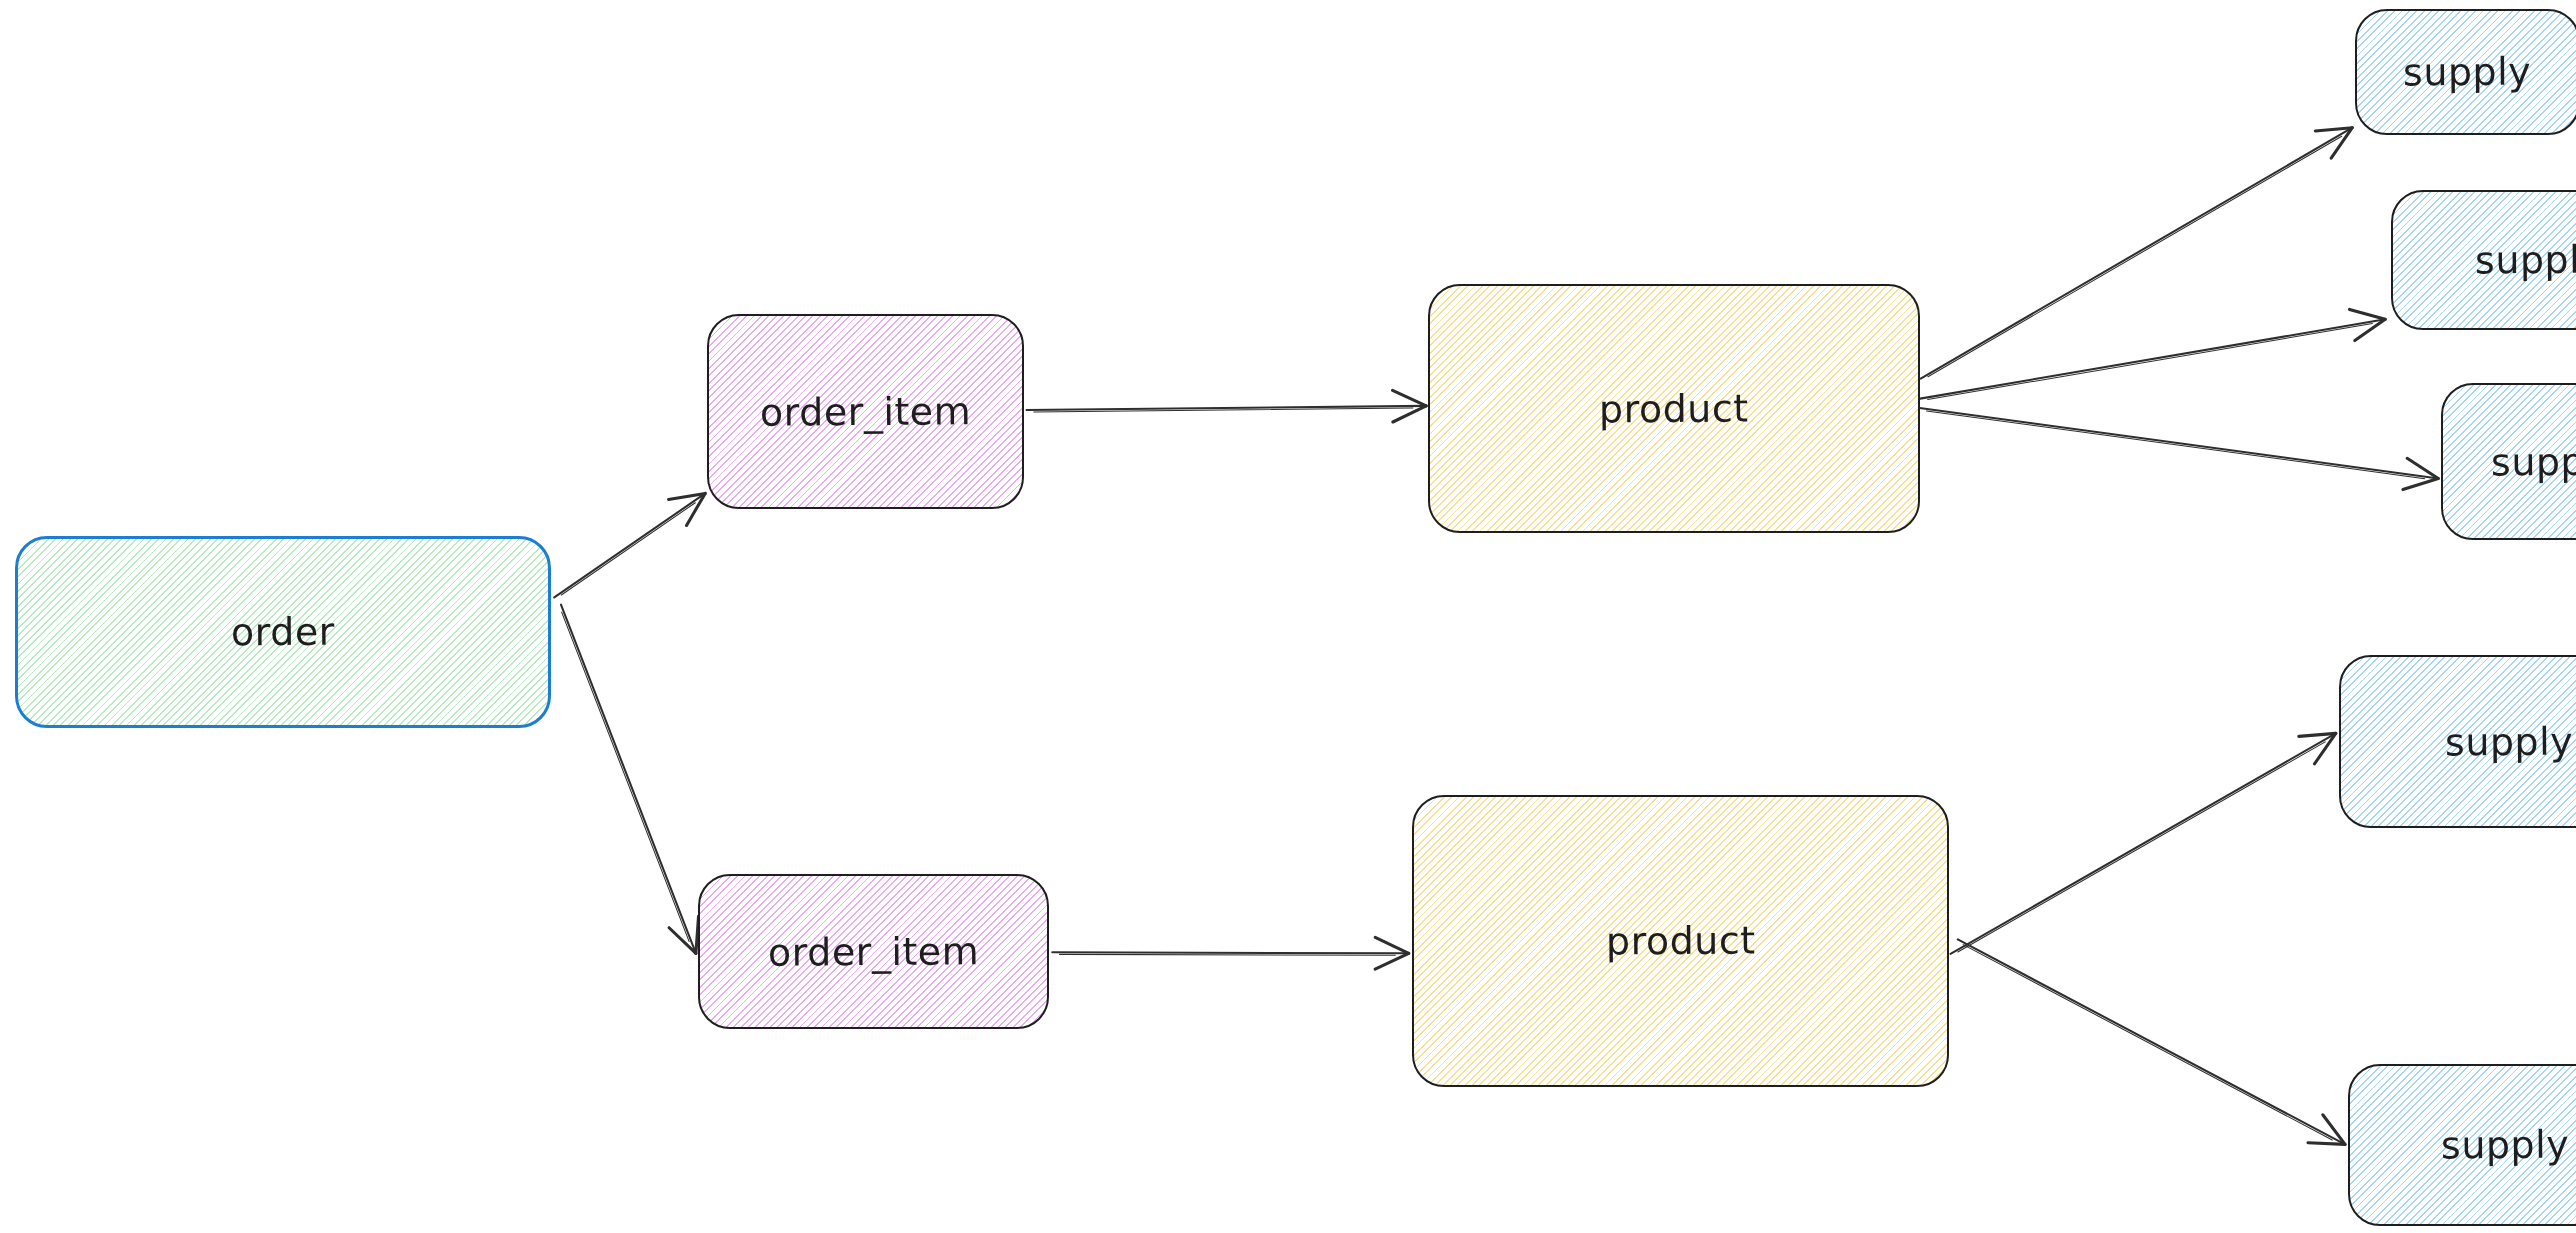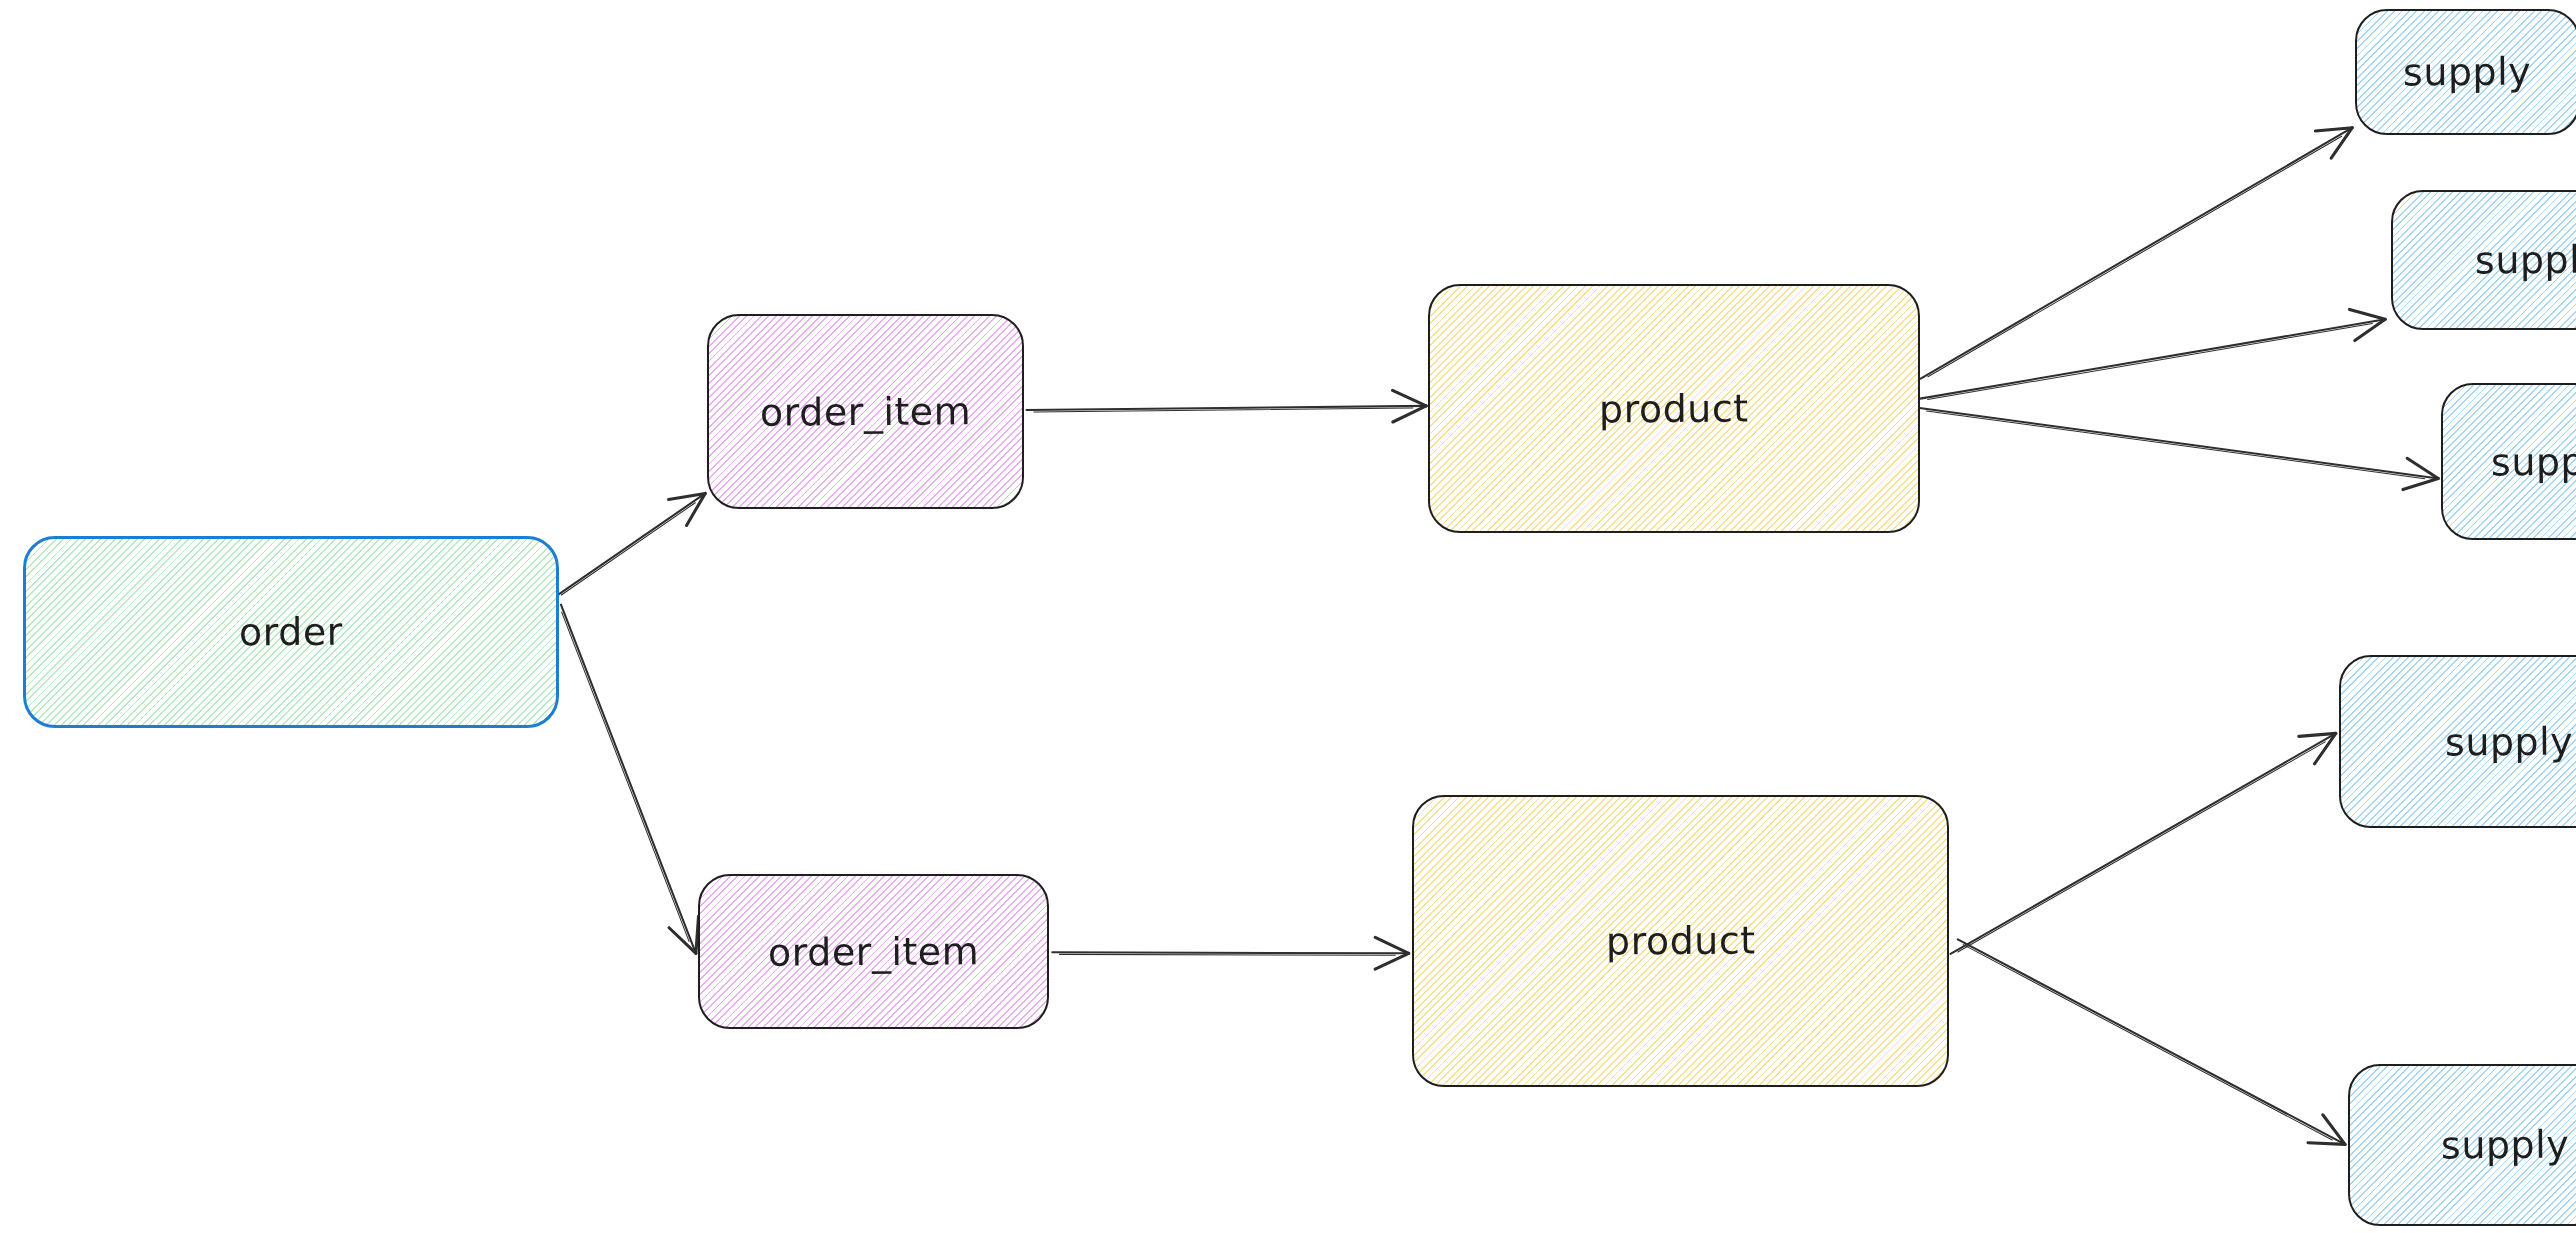--- a/index.html
+++ b/index.html
@@ -100,21 +100,21 @@
         <line x1="4534" y1="1424" x2="4492.690155011474" y2="1482.9703036029491" stroke="#2e2e2e" stroke-width="6" class="edge-line"></line>
       </g>
       <g>
         <line x1="3800" y1="1824" x2="4552" y2="2222" stroke="#2e2e2e" stroke-width="4" class="edge-line"></line>
         <line x1="3810.5027123727004" y1="1834.0842963471093" x2="4527.148908862088" y2="2213.3731077869716" stroke="#2e2e2e" stroke-width="2" class="edge-line"></line>
         <line x1="4552" y1="2222" x2="4508.770158013617" y2="2164.422393573262" stroke="#2e2e2e" stroke-width="6" class="edge-line"></line>
         <line x1="4552" y1="2222" x2="4480.078756887822" y2="2218.6332821325527" stroke="#2e2e2e" stroke-width="6" class="edge-line"></line>
       </g>
     </svg>
   <div id="nodes-layer">
-      <div class="node" style="left: 23px; top: 536px; width: 536px; height: 192px; border-color: rgb(27, 126, 210); border-width: 3.6px; background-image: repeating-linear-gradient(135deg, rgb(180, 236, 192) 0px, rgb(180, 236, 192) 1.3px, transparent 1.3px, transparent 5.2px);">
+      <div class="node" style="left: 15px; top: 536px; width: 536px; height: 192px; border-color: rgb(27, 126, 210); border-width: 3.6px; background-image: repeating-linear-gradient(135deg, rgb(180, 236, 192) 0px, rgb(180, 236, 192) 1.3px, transparent 1.3px, transparent 5.2px);">
         <span class="label">order</span>
       </div>
       <div class="node" style="left: 707px; top: 314px; width: 317px; height: 195px; border-color: rgb(30, 30, 30); border-width: 2.6px; background-image: repeating-linear-gradient(135deg, rgb(233, 171, 241) 0px, rgb(233, 171, 241) 1.3px, transparent 1.3px, transparent 5.2px);">
         <span class="label">order_item</span>
       </div>
       <div class="node" style="left: 698px; top: 874px; width: 351px; height: 155px; border-color: rgb(30, 30, 30); border-width: 2.6px; background-image: repeating-linear-gradient(135deg, rgb(233, 171, 241) 0px, rgb(233, 171, 241) 1.3px, transparent 1.3px, transparent 5.2px);">
         <span class="label">order_item</span>
       </div>
       <div class="node" style="left: 1428px; top: 284px; width: 492px; height: 249px; border-color: rgb(30, 30, 30); border-width: 2.6px; background-image: repeating-linear-gradient(135deg, rgb(248, 223, 145) 0px, rgb(248, 223, 145) 1.3px, transparent 1.3px, transparent 5.2px);">
         <span class="label">product</span>

